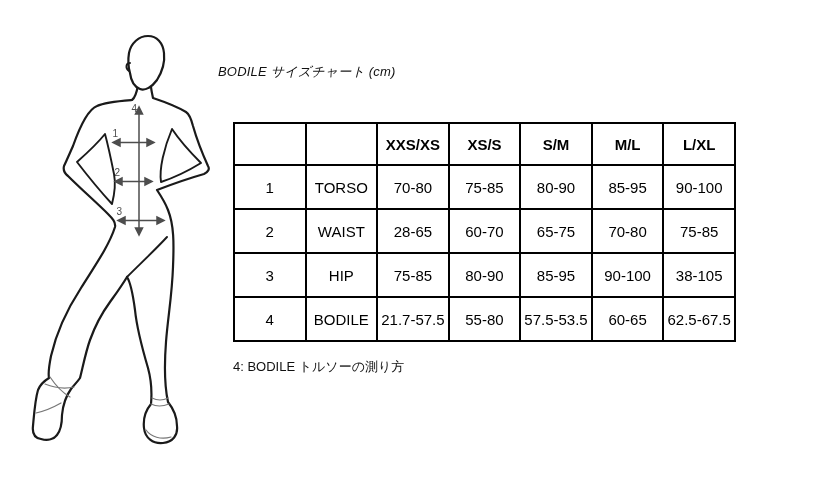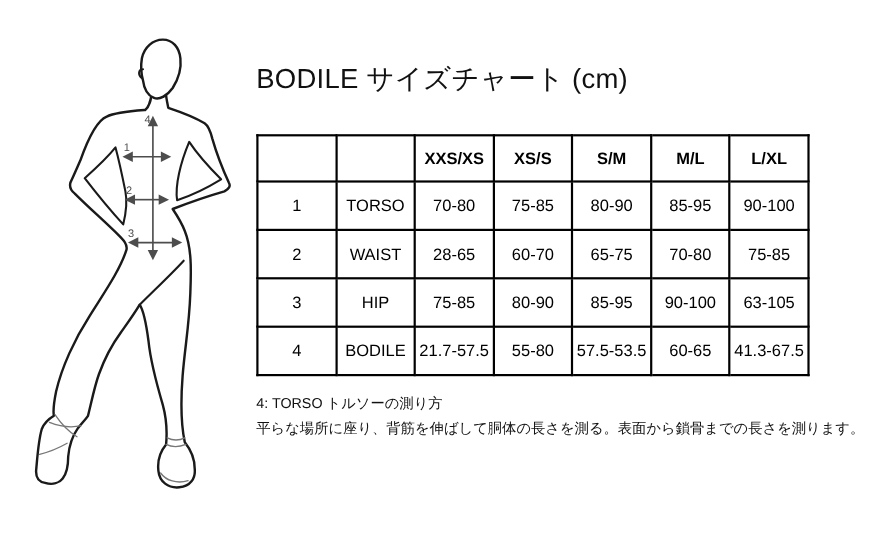--- a/index.html
+++ b/index.html
@@ -6,23 +6,23 @@
   .page{
     position:relative;
     width:813px;height:488px;
     background:#ffffff;
     font-family:"Liberation Sans","DejaVu Sans",sans-serif;
     color:#000;
     overflow:hidden;
   }
   .figure-wrap{position:absolute;left:0;top:0;width:230px;height:470px;}
   .title{
-    position:absolute;left:233px;top:61px;
-    font-size:25px;line-height:22px;color:#111;
-    letter-spacing:0.2px;white-space:nowrap;
+    position:absolute;left:218px;top:61px;
+    font-size:13px;line-height:22px;color:#111;
+    letter-spacing:0.2px;white-space:nowrap;font-style:italic;
   }
   table.size-table{
     position:absolute;left:233px;top:122px;
     border-collapse:collapse;table-layout:fixed;width:503px;
   }
   table.size-table td{
     border:2px solid #000;
     text-align:center;vertical-align:middle;
     font-size:15px;color:#000;background:#fff;
     padding:0 2px;overflow:hidden;white-space:nowrap;
@@ -175,32 +175,31 @@
       <td>70-80</td>
       <td>75-85</td>
     </tr>
     <tr class="datarow">
       <td>3</td>
       <td>HIP</td>
       <td>75-85</td>
       <td>80-90</td>
       <td>85-95</td>
       <td>90-100</td>
-      <td>63-105</td>
+      <td>38-105</td>
     </tr>
     <tr class="datarow">
       <td>4</td>
       <td>BODILE</td>
       <td>21.7-57.5</td>
       <td>55-80</td>
       <td>57.5-53.5</td>
       <td>60-65</td>
-      <td>41.3-67.5</td>
+      <td>62.5-67.5</td>
     </tr>
   </tbody>
     </table>
 
   <div class="footnotes">
-    <div>4: TORSO トルソーの測り方</div>
-    <div>平らな場所に座り、背筋を伸ばして胴体の長さを測る。表面から鎖骨までの長さを測ります。</div>
+    <div>4: BODILE トルソーの測り方</div>
   </div>
 
 </div>
 
 </body></html>

